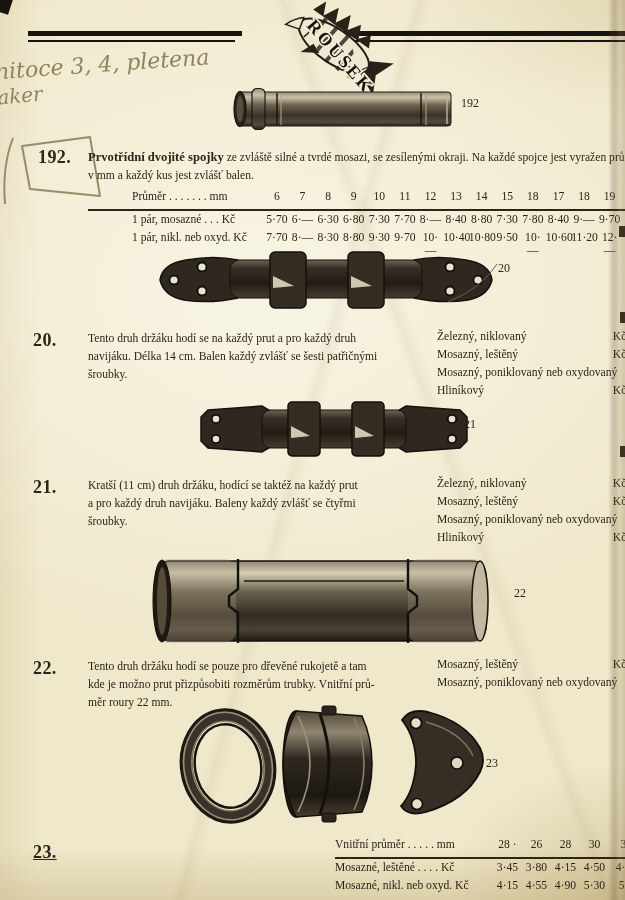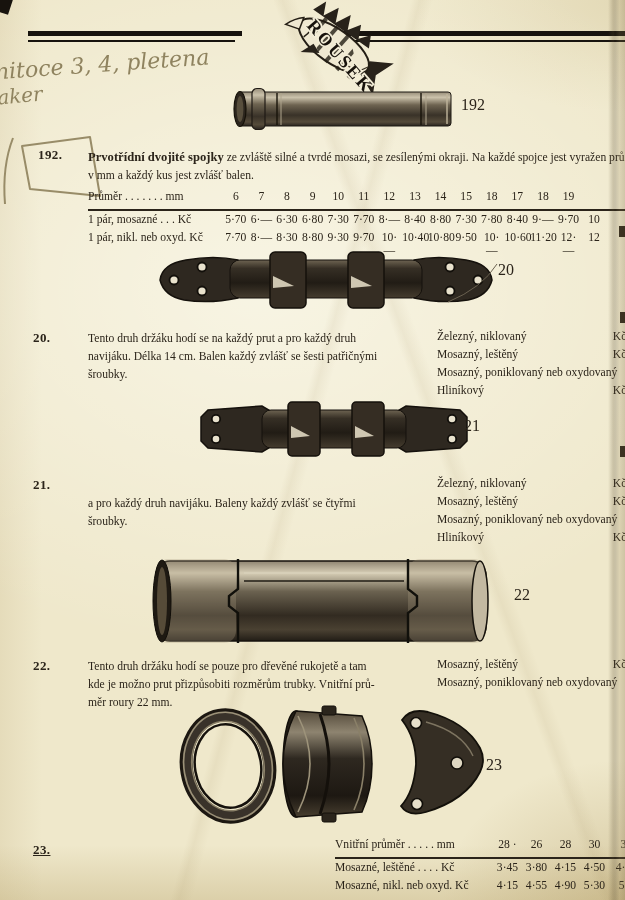--- a/index.html
+++ b/index.html
@@ -14,39 +14,39 @@
       linear-gradient(0deg, rgba(175,152,92,.30), rgba(175,152,92,0) 55px),
       radial-gradient(ellipse 260px 200px at 100% 100%, rgba(165,140,80,.35), rgba(165,140,80,0) 70%),
       radial-gradient(ellipse 300px 160px at 100% 0%, rgba(185,165,110,.22), rgba(185,165,110,0) 70%),
       #efe8cb;
   }
   .fold{position:absolute;left:608px;top:0;width:17px;height:900px;
     background:linear-gradient(90deg, rgba(90,75,45,0), rgba(90,75,45,.25) 30%, rgba(58,46,26,.22) 42%, rgba(150,130,85,.22) 68%, rgba(120,100,60,.28));}
   .corner-mark{position:absolute;left:-3px;top:-4px;width:14px;height:17px;background:#17130d;transform:rotate(18deg);}
   .rule{position:absolute;background:#17130e;}
   .hand{position:absolute;color:#8f835f;font-family:"DejaVu Serif",serif;font-style:italic;white-space:nowrap;}
-  .figlabel{position:absolute;font-size:16px;color:#2b241a;}
-  .itemnum{position:absolute;left:33px;font-weight:bold;font-size:13px;letter-spacing:.4px;}
+  .figlabel{position:absolute;font-size:12px;color:#2b241a;}
+  .itemnum{position:absolute;left:33px;font-weight:bold;font-size:18px;letter-spacing:.4px;}
   .body-text{position:absolute;left:88px;width:354px;font-size:11.6px;line-height:18px;white-space:nowrap;}
   .body-text .b{font-weight:bold;font-size:12.6px;}
   .wide{width:545px;}
   .prices{position:absolute;left:437px;width:198px;font-size:11.6px;}
   .price-line{display:flex;align-items:baseline;height:18px;}
   .pl-label{white-space:nowrap;}
   .leader{flex:1;margin:0 4px 0 6px;min-width:6px;
     background-image:repeating-linear-gradient(90deg,#3a3226 0 1.7px,transparent 1.7px 8px);
     background-size:100% 1.7px;background-position:left bottom 3px;background-repeat:no-repeat;}
   .pl-price{white-space:nowrap;}
   .ptable{position:absolute;font-size:11.6px;}
   .trow{display:flex;height:18px;align-items:baseline;}
   .t-label{white-space:nowrap;}
   .t-c{text-align:center;flex:0 0 auto;}
   .trule{height:1.6px;background:#2b241a;margin:1px 0 2px 0;}
   .t192{left:88px;top:190px;width:560px;}
-  .t192 .t-label{width:135px;}
+  .t192 .t-label{width:135px;margin-left:44px;}
   .t192 .t-c{width:25.6px;}
   .t23{left:335px;top:838px;width:312px;}
   .t23 .t-label{width:158px;}
   .t23 .t-c{width:29px;}
   .edge-frag{position:absolute;width:7px;height:11px;background:#241e15;}
   svg{display:block;}
 </style>
 </head>
 <body>
 
@@ -254,21 +254,21 @@
     <path d="M159,32 L178,42 L159,44 Z" fill="#cfc7b2"></path>
     <circle cx="20" cy="25" r="4.2" fill="#e9e2cd" stroke="#120f0a" stroke-width="1.8"></circle>
     <circle cx="20" cy="45" r="4.2" fill="#e9e2cd" stroke="#120f0a" stroke-width="1.8"></circle>
     <circle cx="256" cy="25" r="4.2" fill="#e9e2cd" stroke="#120f0a" stroke-width="1.8"></circle>
     <circle cx="256" cy="45" r="4.2" fill="#e9e2cd" stroke="#120f0a" stroke-width="1.8"></circle>
   </svg>
   <div class="figlabel" style="left:464px;top:417px;">21</div>
 
   <div class="itemnum" style="top:477px;">21.</div>
   <div class="body-text" style="top:477px;">
-    <br>
+    <span>Kratší (11 cm) druh držáku, hodící se taktéž na každý prut</span><br>
     <span>a pro každý druh navijáku. Baleny každý zvlášť se čtyřmi</span><br>
     <span>šroubky.</span>
   </div>
   <div class="prices" style="top:477px;">
     <div class="price-line">
         <span class="pl-label">Železný, niklovaný</span>
         <span class="leader"></span>
         <span class="pl-price">Kč 3</span>
       </div>
     <div class="price-line">

